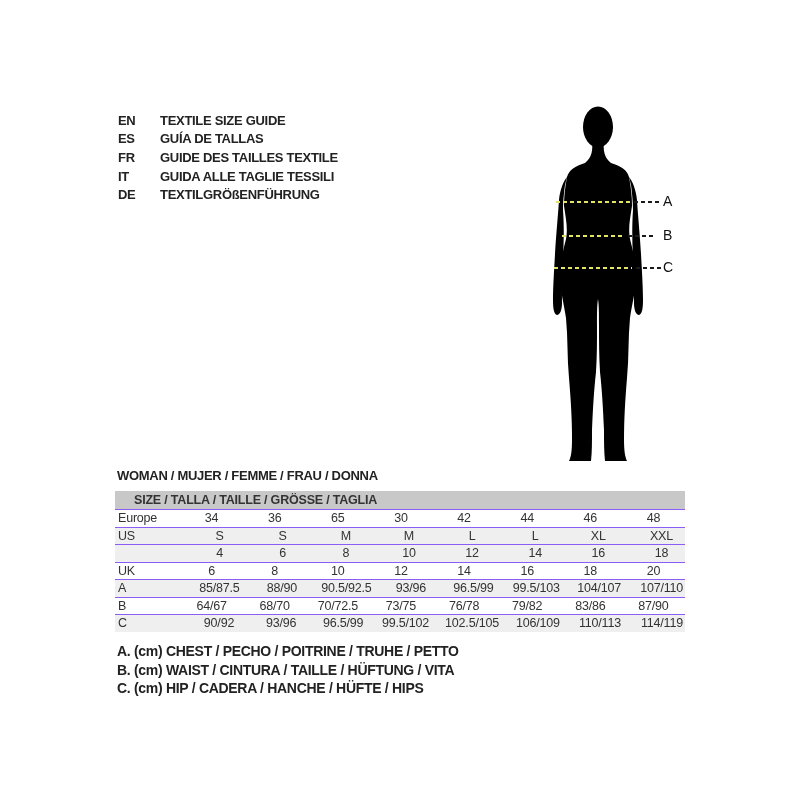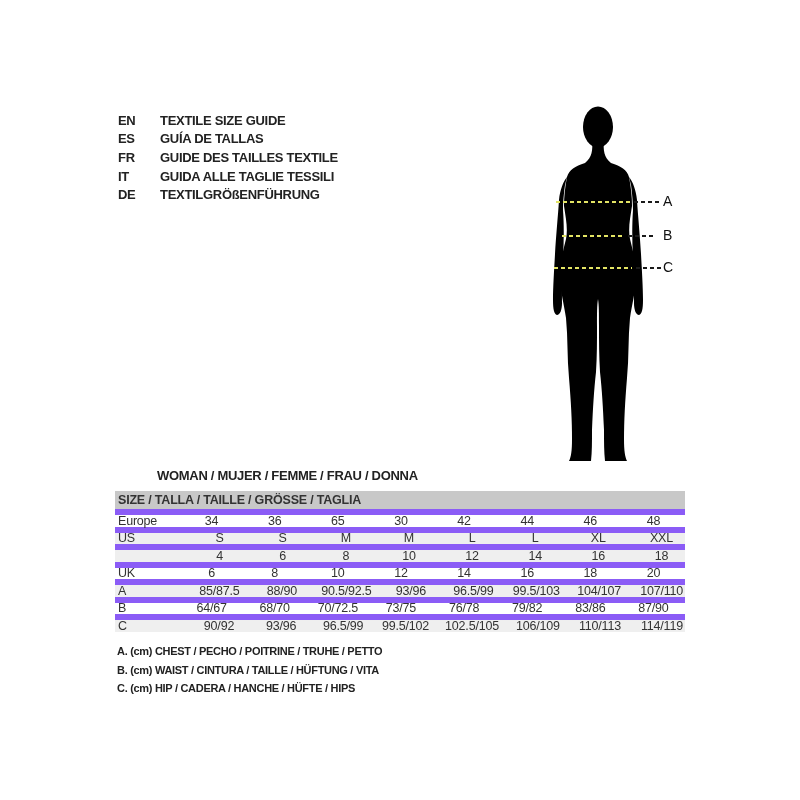--- a/index.html
+++ b/index.html
@@ -22,37 +22,37 @@
   .figure-wrap { position: absolute; left: 548px; top: 106px; width: 100px; height: 360px; }
   .figure-wrap svg { width: 100%; height: 100%; display: block; }
 
   .dash { position: absolute; height: 2px; }
   .dash.body-seg    { background: repeating-linear-gradient(to right, #e3e464 0 4px, transparent 4px 7px); }
   .dash.pointer-seg { background: repeating-linear-gradient(to right, #1a1a1a 0 4px, transparent 4px 7px); }
   .marker-label { position: absolute; font-size: 14px; color: #111; }
 
   
   .section-title { position: absolute; left: 117px; top: 468px;
-                   font-size: 13px; font-weight: bold; letter-spacing: -0.3px; margin-left: 40px; }
+                   font-size: 13px; font-weight: bold; letter-spacing: -0.3px; }
 
   
   .size-table { position: absolute; left: 115px; top: 491px; width: 570px;
                 font-size: 12.5px; letter-spacing: -0.2px; }
   .t-header { height: 18px; background: #c8c8c8; display: flex; align-items: center;
-              padding-left: 3px; font-weight: bold; box-sizing: border-box; color: #333; }
+              padding-left: 19px; font-weight: bold; box-sizing: border-box; color: #333; }
   .t-row { display: flex; height: 17.5px; align-items: center;
-           border-top: 6px solid #8b5cf6; box-sizing: border-box; color: #333; }
+           border-top: 1px solid #8b5cf6; box-sizing: border-box; color: #333; }
   .t-row.alt { background: #efefef; gap: 16px; }
   .t-label { width: 62px; padding-left: 3px; }
   .t-cell { flex: 1; text-align: center; }
 
   
   .notes { position: absolute; left: 117px; top: 642px; }
   .note-line { height: 18.6px; display: flex; align-items: center;
-               font-size: 11px; font-weight: bold; letter-spacing: -0.3px; }
+               font-size: 14px; font-weight: bold; letter-spacing: -0.3px; }
 </style>
 </head>
 <body>
 
 <div class="lang-list" id="lang-list">
     <div class="lang-row">
       <span class="lang-code">EN</span>
       <span class="lang-label">TEXTILE SIZE GUIDE</span>
     </div>
     <div class="lang-row">

